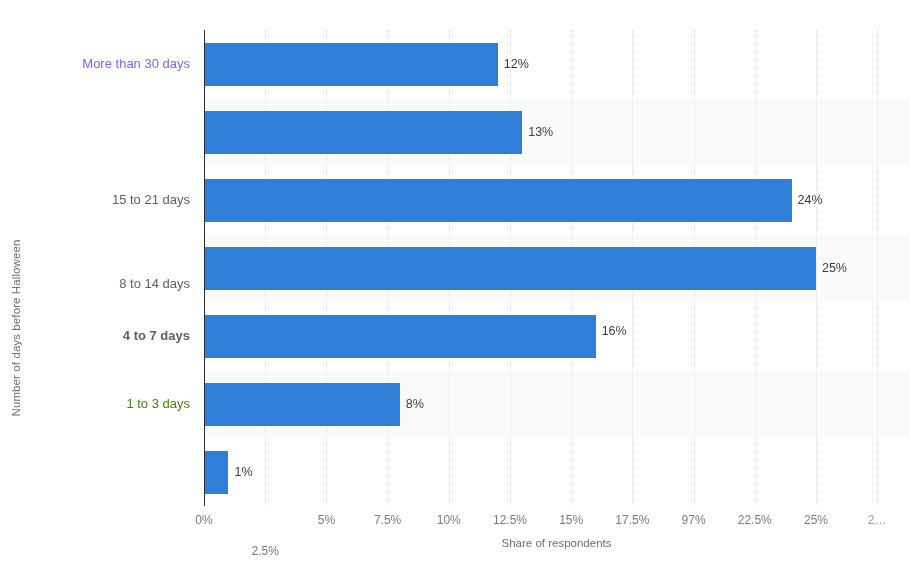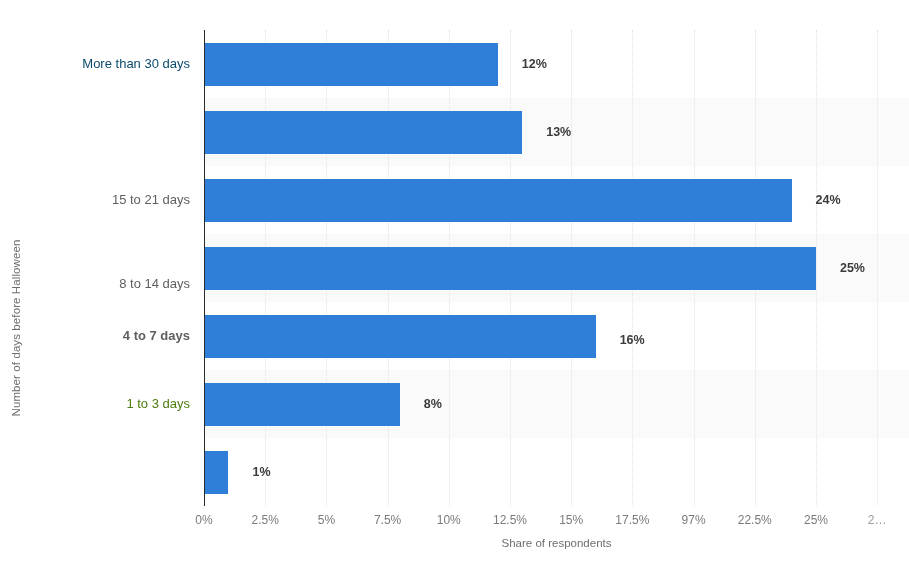--- a/index.html
+++ b/index.html
@@ -90,24 +90,24 @@
     position: absolute;
     left: 0;
     height: 43px;
     background: #2f7ed8;
   }
   .bar-value {
     position: absolute;
     height: 43px;
     line-height: 43px;
     font-size: 12.5px;
-    font-weight: bold;
+    font-weight: normal;
     color: #3b3b3b;
     white-space: nowrap;
-    padding-left: 24px;
+    padding-left: 6px;
   }
 
   
   .y-axis-line {
     position: absolute;
     left: 204px;
     top: 30px;
     width: 0;
     height: 476px;
     border-left: 1.4px solid #2b2b2b;
@@ -145,21 +145,21 @@
   }
 </style>
 </head>
 <body>
 
 <div id="chart-root">
 
   <div class="y-axis-title">Number of days before Halloween</div>
 
   <div class="cat-labels">
-      <div class="cat-label" style="top: 26px; color: #0c4a6e;">More than 30 days</div>
+      <div class="cat-label" style="top: 26px; color: #8b5cf6;">More than 30 days</div>
       <div class="cat-label" style="top: 162px; color: rgb(95, 95, 95);">15 to 21 days</div>
       <div class="cat-label" style="top: 246px; color: rgb(95, 95, 95);">8 to 14 days</div>
       <div class="cat-label" style="top: 298px; color: rgb(95, 95, 95); font-weight: bold;">4 to 7 days</div>
       <div class="cat-label" style="top: 366px; color: #4d7c0f;">1 to 3 days</div>
     </div>
 
   <div class="plot">
       <div class="band" style="top: 68px; height: 68px;"></div>
       <div class="band" style="top: 204px; height: 68px;"></div>
       <div class="band" style="top: 340px; height: 68px;"></div>
@@ -176,32 +176,32 @@
       <div class="gridline" style="left: 673.177px;"></div>
       <div class="bar" style="top: 12.5px; width: 293.75px; background: rgb(47, 126, 216);"></div>
       <div class="bar-value" style="top: 12.5px; left: 293.75px;">12%</div>
       <div class="bar" style="top: 80.5px; width: 318.229px; background: rgb(47, 126, 216);"></div>
       <div class="bar-value" style="top: 80.5px; left: 318.229px;">13%</div>
       <div class="bar" style="top: 148.5px; width: 587.5px; background: rgb(47, 126, 216);"></div>
       <div class="bar-value" style="top: 148.5px; left: 587.5px;">24%</div>
       <div class="bar" style="top: 216.5px; width: 611.979px; background: rgb(47, 126, 216);"></div>
       <div class="bar-value" style="top: 216.5px; left: 611.979px;">25%</div>
       <div class="bar" style="top: 284.5px; width: 391.667px; background: rgb(47, 126, 216);"></div>
-      <div class="bar-value" style="top: 289px; left: 391.667px;">16%</div>
+      <div class="bar-value" style="top: 280px; left: 391.667px;">16%</div>
       <div class="bar" style="top: 352.5px; width: 195.833px; background: rgb(47, 126, 216);"></div>
       <div class="bar-value" style="top: 352.5px; left: 195.833px;">8%</div>
       <div class="bar" style="top: 420.5px; width: 24.4792px; background: rgb(47, 126, 216);"></div>
       <div class="bar-value" style="top: 420.5px; left: 24.4792px;">1%</div>
     </div>
 
   <div class="y-axis-line"></div>
 
   <div class="x-ticks">
       <div class="x-tick" style="left: 204px;">0%</div>
-      <div class="x-tick" style="left: 265.198px;">2.5%</div>
+      <div class="x-tick" style="left: 265.198px; margin-top: 31px;">2.5%</div>
       <div class="x-tick" style="left: 326.396px;">5%</div>
       <div class="x-tick" style="left: 387.594px;">7.5%</div>
       <div class="x-tick" style="left: 448.792px;">10%</div>
       <div class="x-tick" style="left: 509.99px;">12.5%</div>
       <div class="x-tick" style="left: 571.188px;">15%</div>
       <div class="x-tick" style="left: 632.385px;">17.5%</div>
       <div class="x-tick" style="left: 693.583px;">97%</div>
       <div class="x-tick" style="left: 754.781px;">22.5%</div>
       <div class="x-tick" style="left: 815.979px;">25%</div>
       <div class="x-tick truncated" style="left: 877.177px;">2…</div>

